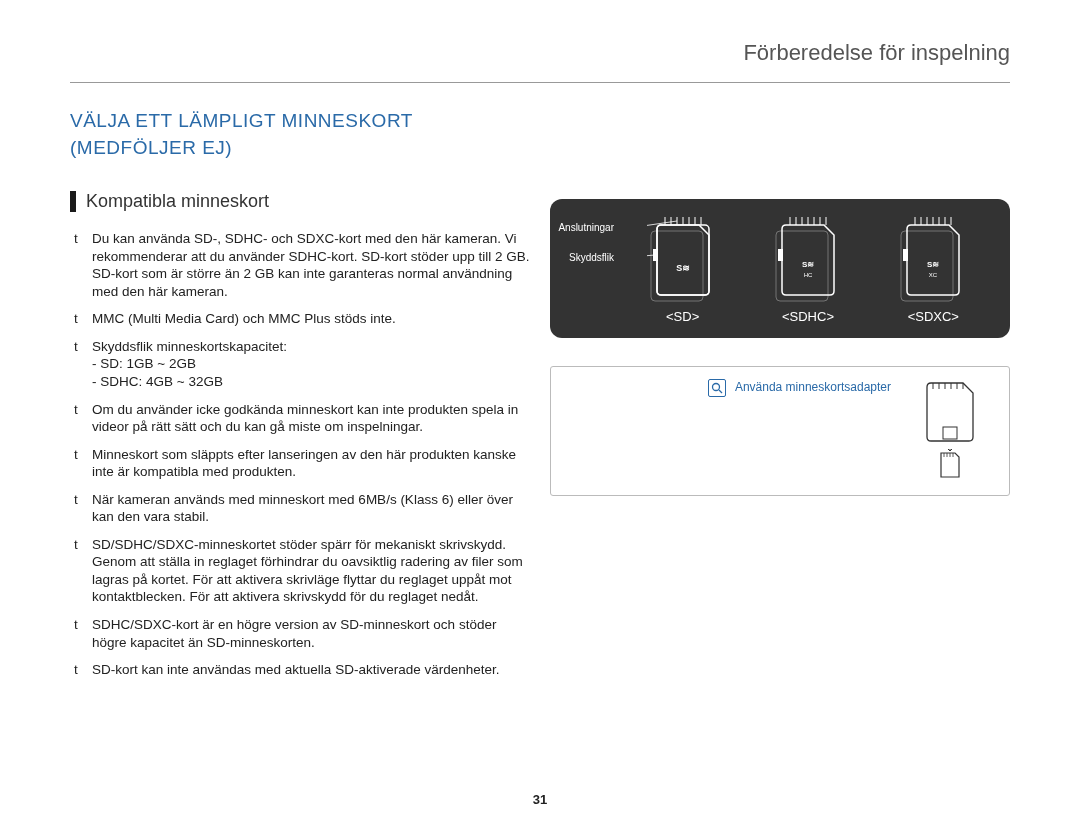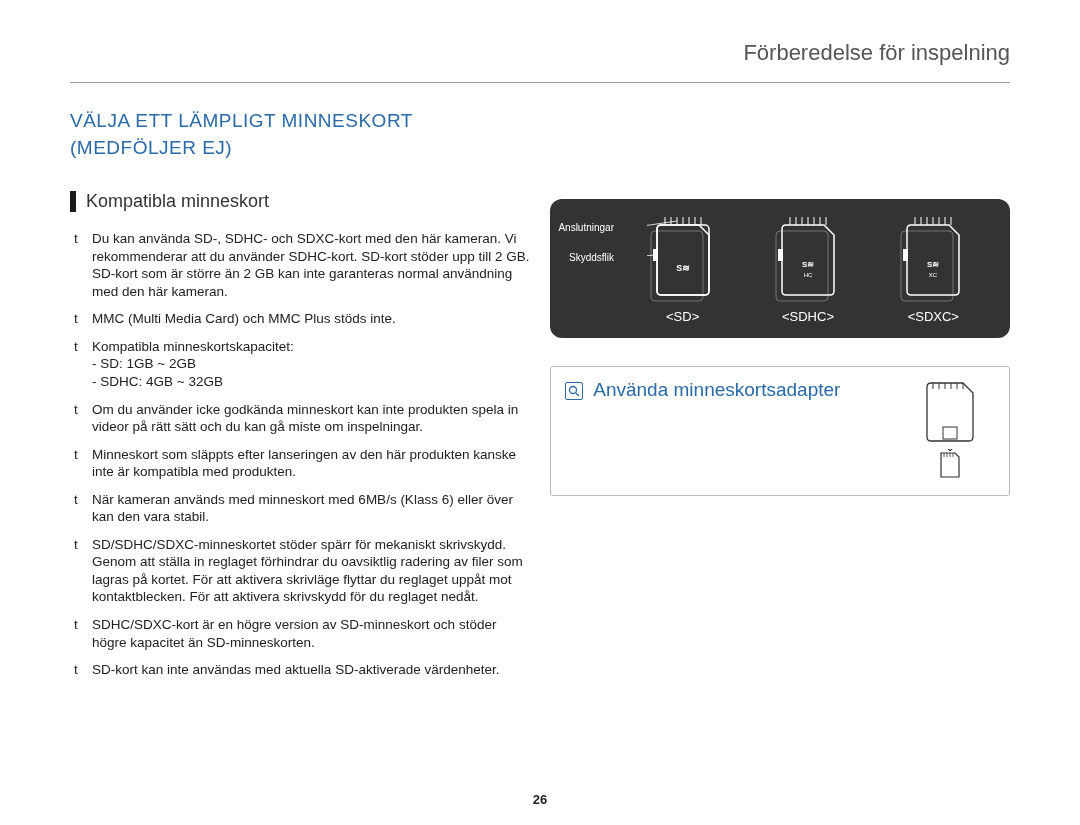--- a/index.html
+++ b/index.html
@@ -108,21 +108,22 @@
     align-items: center; justify-content: center;
     border: 1.5px solid #2a6aa8;
     color: #2a6aa8;
     font-size: 12px;
     border-radius: 2px;
     margin-right: 6px;
     vertical-align: middle;
   }
   .info-title {
     color: #2a6aa8;
-    font-size: 19px;
+    font-size: 12px;
+    text-align: right;
   }
   .info-text {
     font-size: 11.5px;
     line-height: 1.3;
     color: #333;
   }
   .info-right { flex: 0 0 90px; display:flex; flex-direction:column; align-items:center; gap:4px;}
   .page-num {
     position: absolute;
     bottom: 18px;
@@ -155,21 +156,21 @@
       </div>
 
       <div class="bullet">
         <span class="marker">t</span>
         <span class="txt">MMC (Multi Media Card) och MMC Plus stöds inte.</span>
       </div>
 
       <div class="bullet">
         <span class="marker">t</span>
         <span class="txt">
-          <span>Kompatibla minneskortskapacitet:</span>
+          <span>Skyddsflik minneskortskapacitet:</span>
           <span class="sublines">
             <span class="subline">- SD: 1GB ~ 2GB</span>
             <span class="subline">- SDHC: 4GB ~ 32GB</span>
           </span>
         </span>
       </div>
 
       <div class="bullet">
         <span class="marker">t</span>
         <span class="txt">Om du använder icke godkända minneskort kan inte produkten spela in videor på rätt sätt och du kan gå miste om inspelningar.</span>
@@ -313,13 +314,13 @@
               <line x1="16" y1="4" x2="16" y2="8"></line>
           </g>
           <path d="M13 0 L13 -6 M10 -3 L13 0 L16 -3" stroke="#333" stroke-width="1" fill="none" transform="translate(0,2)"></path>
         </svg>
       </div>
     </div>
 
   </div>
 </div>
 
-<div class="page-num">26</div>
+<div class="page-num">31</div>
 
 </body></html>

